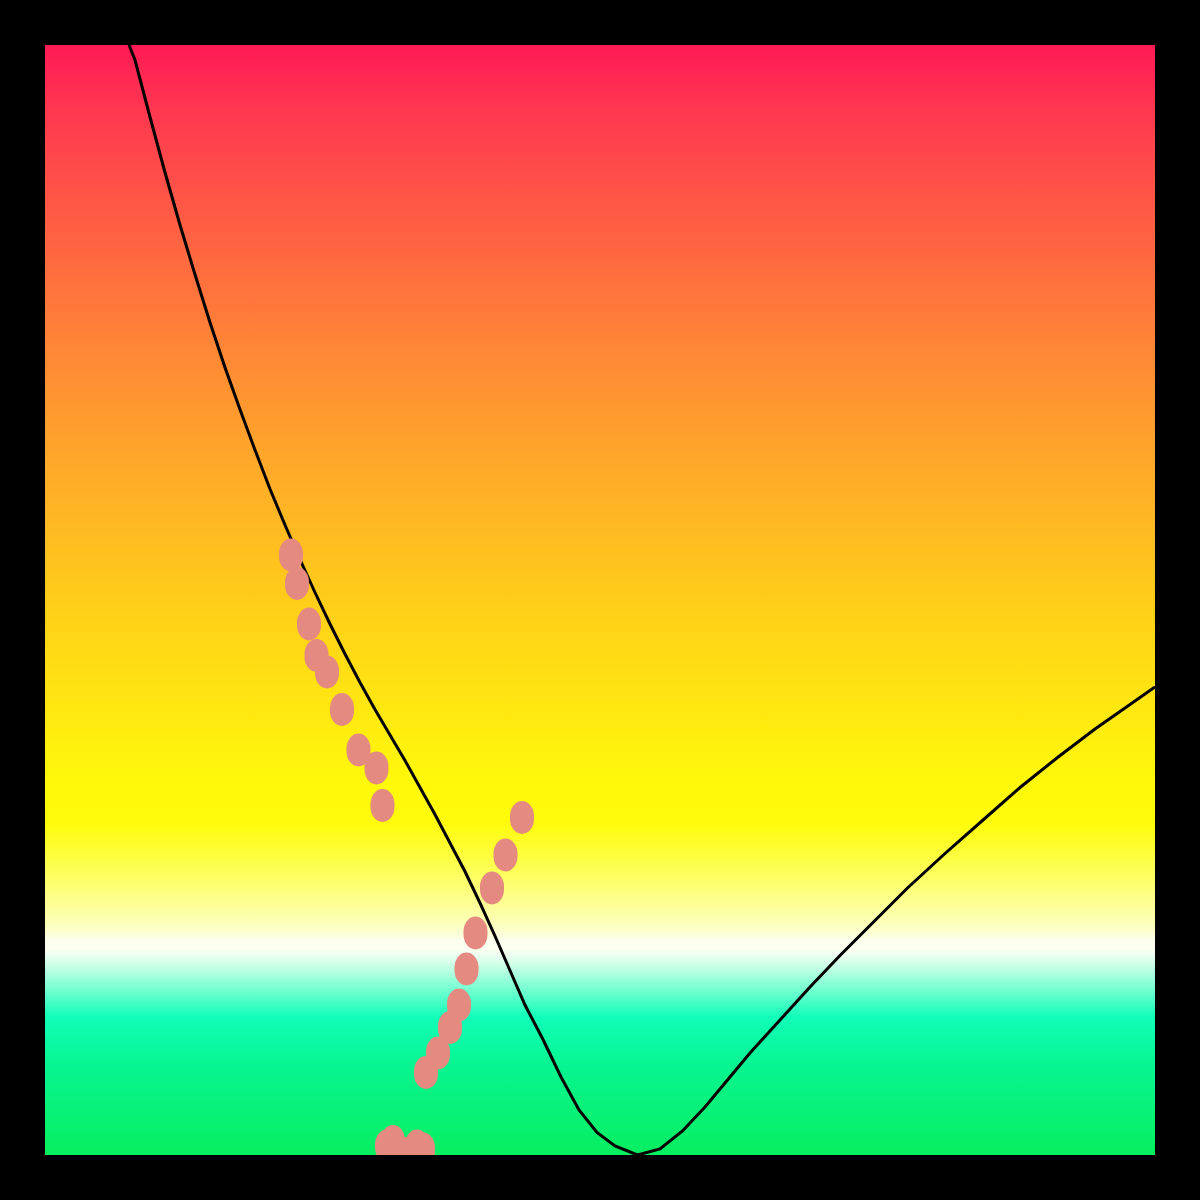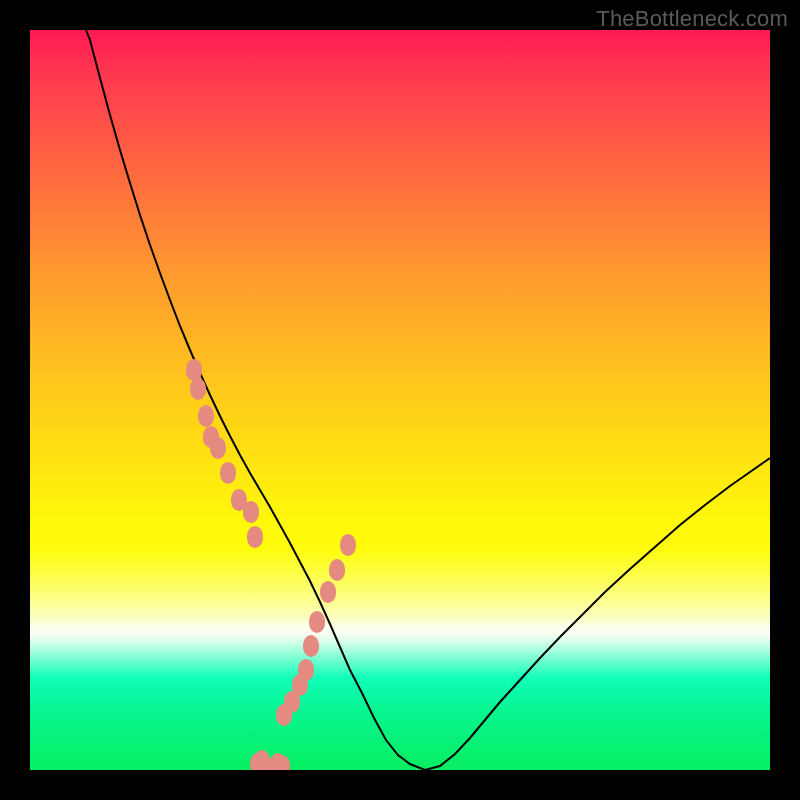--- a/index.html
+++ b/index.html
@@ -61,21 +61,20 @@
     font-size: 22px;
     font-weight: 500;
     letter-spacing: 0.2px;
     font-family: Arial, Helvetica, sans-serif;
   }
 </style>
 </head>
 <body>
 
 <div class="frame">
-  <div class="watermark">TheBottleneck.com</div>
   <div class="plot-area">
     <div class="gradient-bg"></div>
     <svg class="curve-layer" id="chart-svg" width="740" height="740" viewBox="0 0 740 740">
         <path d="M56 0 L60 10 L70 48 L80 85 L90 120 L100 153 L110 185 L120 215 L130 243 L140 270 L150 296 L160 320 L170 343 L180 365 L190 386 L200 406 L210 425 L220 443 L230 460 L240 477 L250 495 L260 513 L270 532 L280 551 L290 572 L300 594 L310 617 L320 640 L332 663 L344 688 L356 710 L368 725 L380 734 L395 740 L410 736 L425 724 L440 708 L455 690 L470 672 L490 650 L510 628 L530 607 L550 587 L575 562 L600 539 L625 517 L650 495 L675 475 L700 456 L720 442 L740 428 " fill="none" stroke="#000000" stroke-width="2"></path>
         <rect x="156" y="329" width="16" height="22" rx="8" ry="10" fill="#e48a80" stroke="#c76a60" stroke-width="0"></rect>
         <rect x="160" y="348" width="16" height="22" rx="8" ry="10" fill="#e48a80" stroke="#c76a60" stroke-width="0"></rect>
         <rect x="168" y="375" width="16" height="22" rx="8" ry="10" fill="#e48a80" stroke="#c76a60" stroke-width="0"></rect>
         <rect x="173" y="396" width="16" height="22" rx="8" ry="10" fill="#e48a80" stroke="#c76a60" stroke-width="0"></rect>
         <rect x="180" y="407" width="16" height="22" rx="8" ry="10" fill="#e48a80" stroke="#c76a60" stroke-width="0"></rect>
         <rect x="190" y="432" width="16" height="22" rx="8" ry="10" fill="#e48a80" stroke="#c76a60" stroke-width="0"></rect>

